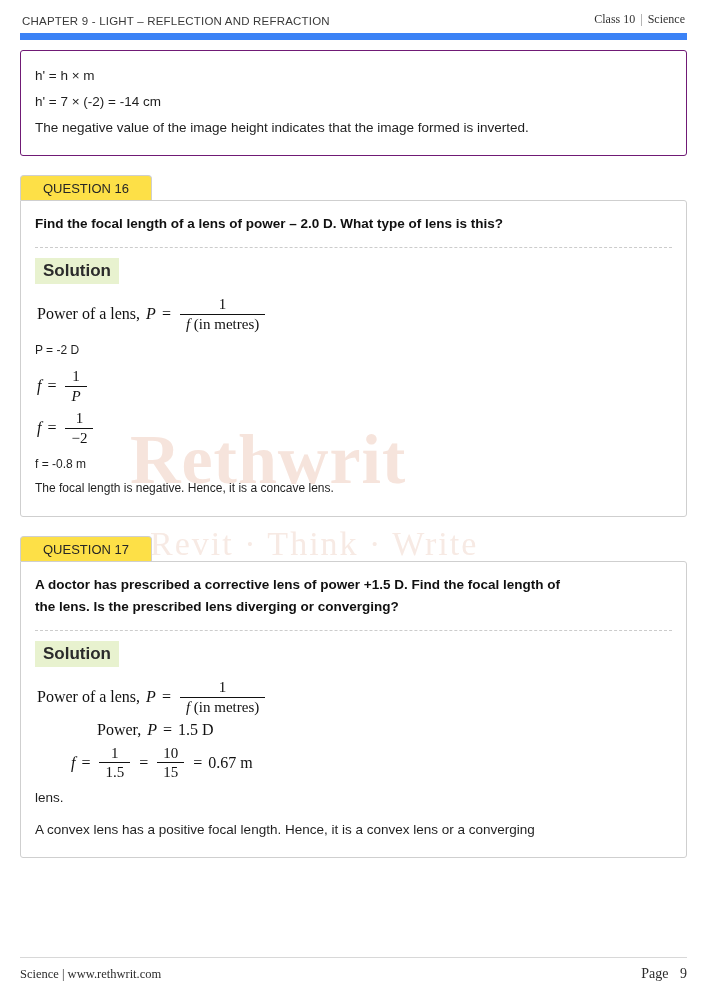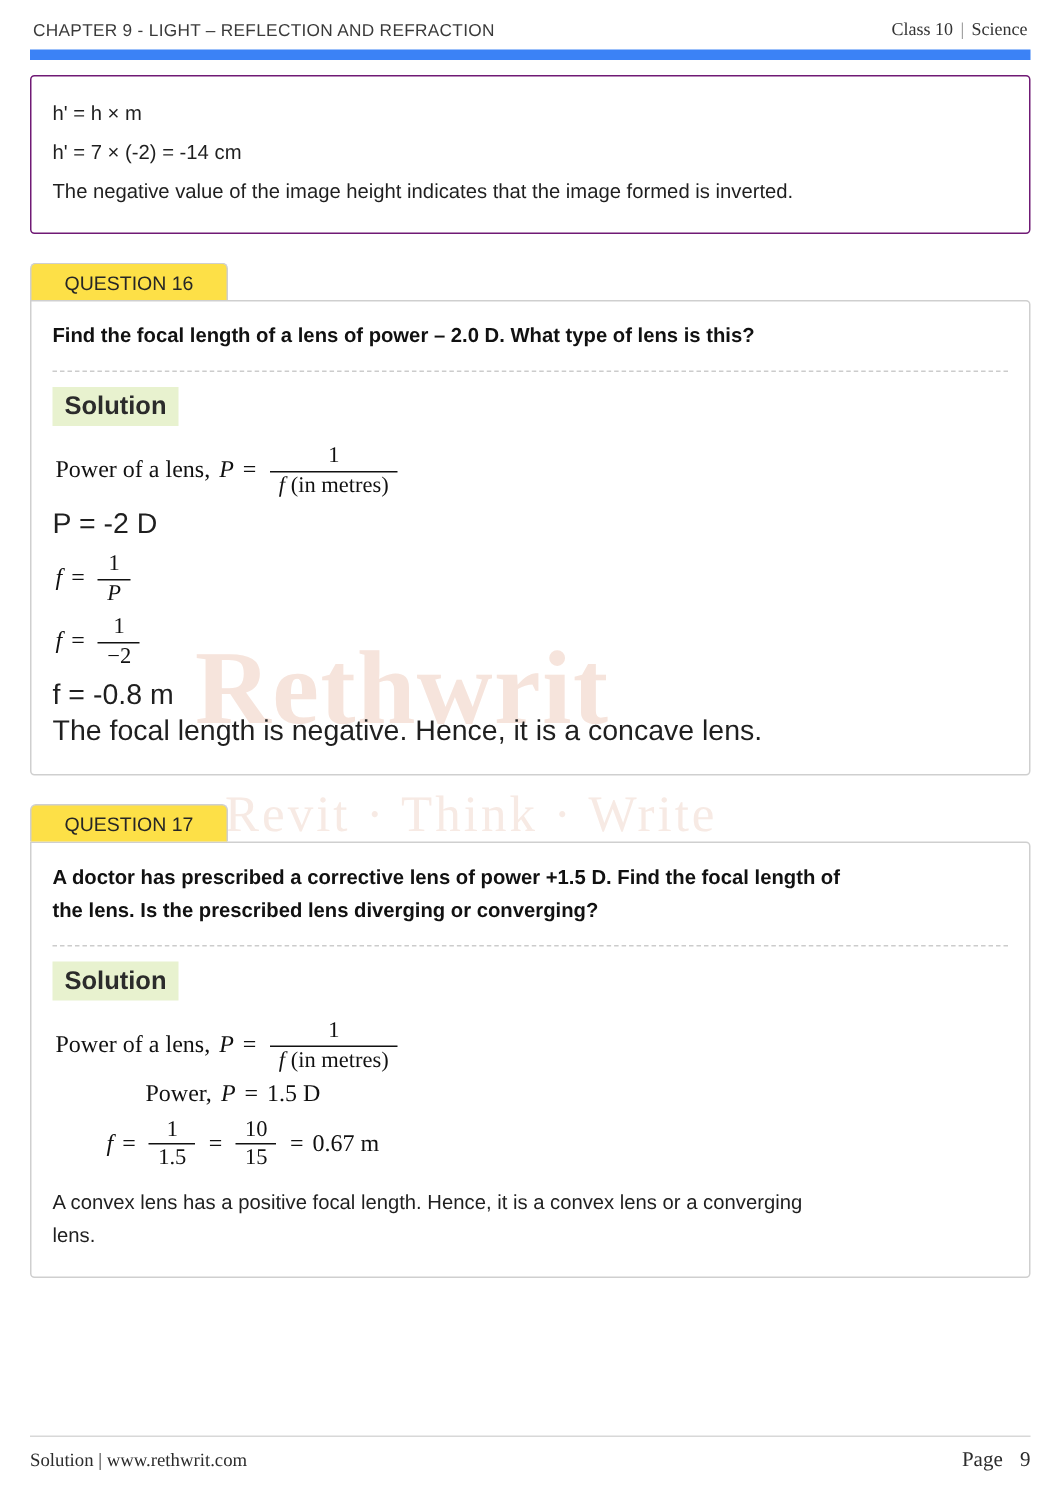--- a/index.html
+++ b/index.html
@@ -170,21 +170,21 @@
     font-size: 15px;
   }
   .mrow {
     margin: 6px 0;
   }
   .indent-1 { padding-left: 2px; }
   .indent-2 { padding-left: 62px; text-align: center; }
   .indent-3 { padding-left: 36px; }
 
   .plain {
-    font-size: 19px;
+    font-size: 12px;
     line-height: 24px;
     color: #1f1f1f;
   }
   .plain-tight {
     font-size: 13.5px;
     line-height: 22px;
     color: #1f1f1f;
   }
 
   
@@ -319,27 +319,27 @@
         </span>
         <span>=</span>
         <span class="frac">
           <span class="num">10</span>
           <span class="den">15</span>
         </span>
         <span>=</span>
         <span>0.67 m</span>
       </div>
 
+      <div class="plain-tight">lens.</div>
       <div class="plain-tight" style="margin-top:10px;">A convex lens has a positive focal length. Hence, it is a convex lens or a converging</div>
-      <div class="plain-tight">lens.</div>
     </div>
 
   </div>
 
   <div class="footer">
-    <div>Solution | www.rethwrit.com</div>
+    <div>Science | www.rethwrit.com</div>
     <div class="footer-right">
       <span>Page</span>
       <span class="pnum">9</span>
     </div>
   </div>
 
 </div>
 
 </body></html>

